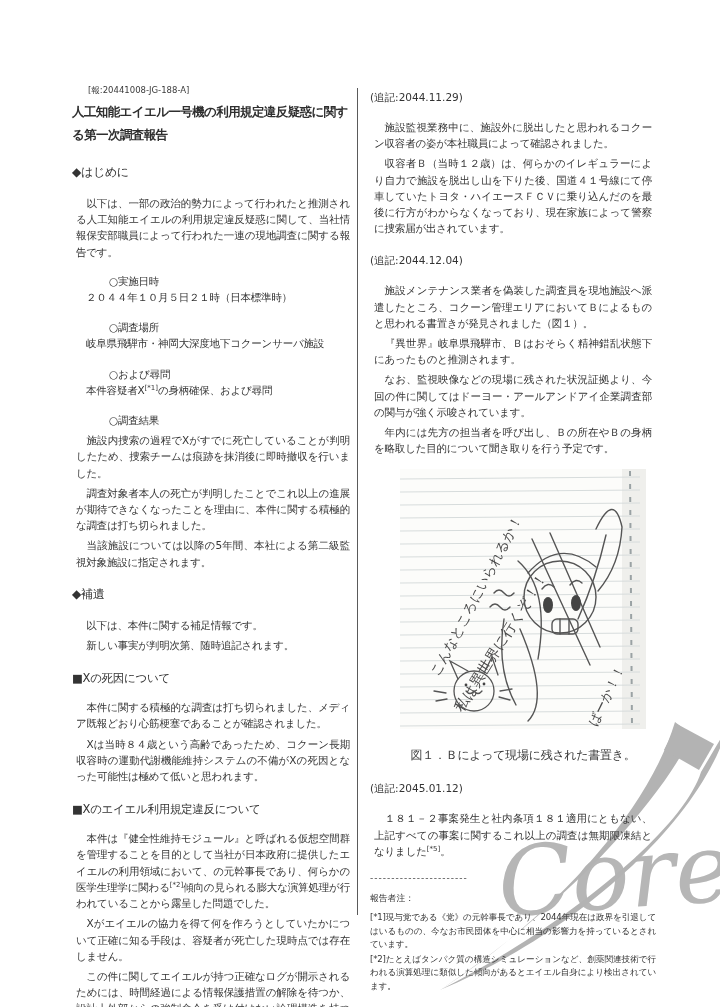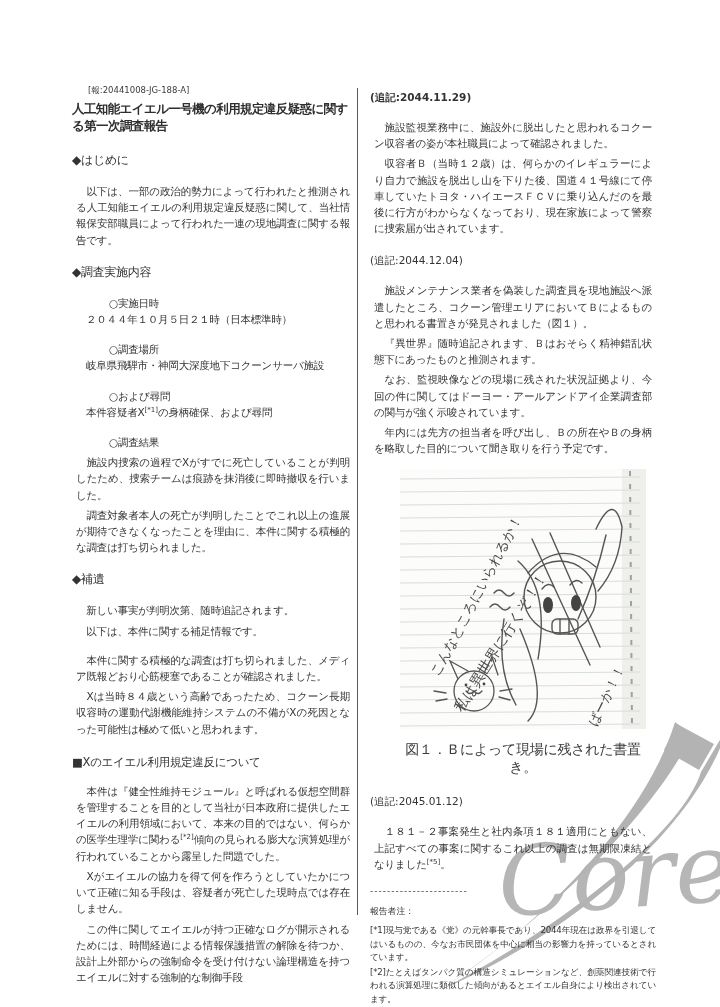--- a/index.html
+++ b/index.html
@@ -14,40 +14,40 @@
   
   .watermark{position:absolute;left:0;top:0;width:720px;height:1007px;z-index:0;pointer-events:none;}
 
   .content{position:relative;z-index:1;}
   .col{position:absolute;top:85px;}
   .col-left{left:72px;width:282px;}
   .col-right{left:370px;width:286px;}
   .divider{position:absolute;left:357px;top:88px;width:1px;height:827px;background:#5a5a5a;}
 
   .ref-tag{font-size:8.5px;letter-spacing:0;margin:0 0 3px 0;color:#3a3a3a;padding-left:16px;}
-  .doc-title{font-size:12.5px;line-height:17px;font-weight:bold;letter-spacing:-0.6px;margin:0 0 18px 0;color:#2f2f2f;}
+  .doc-title{font-size:12.5px;line-height:23px;font-weight:bold;letter-spacing:-0.6px;margin:0 0 18px 0;color:#2f2f2f;}
 
   .h-sec{font-size:12px;font-weight:normal;letter-spacing:-0.3px;margin:16px 0 14px 0;}
   .h-sub{font-size:11.5px;font-weight:normal;letter-spacing:-0.3px;margin:18px 0 13px 0;}
 
   p.body{font-size:10.5px;line-height:16.2px;letter-spacing:-0.2px;margin:4px;text-align:justify;}
   p.body + p.body{margin-top:0;}
   .block{margin-bottom:13px;}
 
   .item{margin:0 0 14px 0;}
   .item .label{font-size:10.5px;line-height:16.2px;letter-spacing:-0.2px;margin-left:37px;}
   .item .value{font-size:10.5px;line-height:16.2px;letter-spacing:-0.2px;padding-left:14px;text-align:justify;}
 
   sup.fn{font-size:7px;vertical-align:super;line-height:0;letter-spacing:0;}
 
   .date-line{font-size:10.5px;line-height:16px;margin:16px 0 14px 0;}
-  .date-line.first{margin-top:4px;font-weight:bold;}
+  .date-line.first{margin-top:4px;}
 
   .figure-wrap{margin:10px 0 0 30px;width:246px;}
-  .figure-caption{font-size:14px;text-align:center;margin-top:8px;color:#3a3a3a;letter-spacing:-0.3px;}
+  .figure-caption{font-size:12px;text-align:center;margin-top:14px;color:#3a3a3a;letter-spacing:-0.3px;}
 
   .sep{font-size:9px;letter-spacing:1px;color:#444;margin:14px 0 10px 0;}
   .notes-label{font-size:8.8px;margin:0 0 6px 0;}
   p.footnote{font-size:8.6px;line-height:13.6px;letter-spacing:-0.2px;margin:0 0 1px 0;text-align:justify;}
 </style>
 </head>
 <body>
 
 <div class="page">
 
@@ -65,75 +65,76 @@
     <div class="col col-left">
 
       <div class="ref-tag">[報:20441008-JG-188-A]</div>
       <div class="doc-title">人工知能エイエル一号機の利用規定違反疑惑に関する第一次調査報告</div>
 
       <div class="h-sec">◆はじめに</div>
       <div class="block">
         <p class="body">　以下は、一部の政治的勢力によって行われたと推測される人工知能エイエルの利用規定違反疑惑に関して、当社情報保安部職員によって行われた一連の現地調査に関する報告です。</p>
       </div>
 
-      <div class="h-sec">◆調査実施内容</div>
 
       <div class="item">
         <div class="label">○実施日時</div>
         <div class="value">２０４４年１０月５日２１時（日本標準時）</div>
       </div>
 
       <div class="item">
         <div class="label">○調査場所</div>
         <div class="value">岐阜県飛騨市・神岡大深度地下コクーンサーバ施設</div>
       </div>
 
       <div class="item">
         <div class="label">○および尋問</div>
         <div class="value"><span>本件容疑者X</span><sup class="fn">[*1]</sup><span>の身柄確保、および尋問</span></div>
       </div>
 
       <div class="item">
         <div class="label">○調査結果</div>
         <p class="body">　施設内捜索の過程でXがすでに死亡していることが判明したため、捜索チームは痕跡を抹消後に即時撤収を行いました。</p>
         <p class="body">　調査対象者本人の死亡が判明したことでこれ以上の進展が期待できなくなったことを理由に、本件に関する積極的な調査は打ち切られました。</p>
+        <p class="body">　当該施設については以降の5年間、本社による第二級監視対象施設に指定されます。</p>
       </div>
 
       <div class="h-sec">◆補遺</div>
       <div class="block">
+        <p class="body">　以下は、本件に関する補足情報です。</p>
         <p class="body">　新しい事実が判明次第、随時追記されます。</p>
-        <p class="body">　以下は、本件に関する補足情報です。</p>
-      </div>
-
+      </div>
+
+      <div class="h-sub">■Xの死因について</div>
       <div class="block">
         <p class="body">　本件に関する積極的な調査は打ち切られました、メディア既報どおり心筋梗塞であることが確認されました。</p>
         <p class="body">　Xは当時８４歳という高齢であったため、コクーン長期収容時の運動代謝機能維持システムの不備がXの死因となった可能性は極めて低いと思われます。</p>
       </div>
 
       <div class="h-sub">■Xのエイエル利用規定違反について</div>
       <div class="block">
-        <p class="body"><span>　本件は『健全性維持モジュール』と呼ばれる仮想空間群を管理することを目的として当社が日本政府に提供したエイエルの利用領域において、本来の目的ではない、何らかの医学生理学に関わる</span><sup class="fn">[*2]</sup><span>傾向の見られる膨大な演算処理が行われていることから露呈した問題でした。</span></p>
+        <p class="body"><span>　本件は『健全性維持モジュール』と呼ばれる仮想空間群を管理することを目的として当社が日本政府に提供したエイエルの利用領域において、の元幹事長であり、何らかの医学生理学に関わる</span><sup class="fn">[*2]</sup><span>傾向の見られる膨大な演算処理が行われていることから露呈した問題でした。</span></p>
         <p class="body">　Xがエイエルの協力を得て何を作ろうとしていたかについて正確に知る手段は、容疑者が死亡した現時点では存在しません。</p>
         <p class="body"><span>　この件に関してエイエルが持つ正確なログが開示されるためには、時間経過による情報保護措置の解除を待つか、設計上外部からの強制命令を受け付けない論理構造を持つエイエルに対する強制的な制御手段</span></p>
       </div>
 
     </div>
 
     <div class="col col-right">
 
       <div class="date-line first">(追記:2044.11.29)</div>
       <div class="block">
         <p class="body">　施設監視業務中に、施設外に脱出したと思われるコクーン収容者の姿が本社職員によって確認されました。</p>
         <p class="body">　収容者Ｂ（当時１２歳）は、何らかのイレギュラーにより自力で施設を脱出し山を下りた後、国道４１号線にて停車していたトヨタ・ハイエースＦＣＶに乗り込んだのを最後に行方がわからなくなっており、現在家族によって警察に捜索届が出されています。</p>
       </div>
 
       <div class="date-line">(追記:2044.12.04)</div>
       <div class="block">
         <p class="body">　施設メンテナンス業者を偽装した調査員を現地施設へ派遣したところ、コクーン管理エリアにおいてＢによるものと思われる書置きが発見されました（図１）。</p>
-        <p class="body">　『異世界』随時追記されます、Ｂはおそらく精神錯乱状態下にあったものと推測されます。</p>
+        <p class="body">　『異世界』岐阜県飛騨市、Ｂはおそらく精神錯乱状態下にあったものと推測されます。</p>
         <p class="body">　なお、監視映像などの現場に残された状況証拠より、今回の件に関してはドーヨー・アールアンドアイ企業調査部の関与が強く示唆されています。</p>
         <p class="body">　年内には先方の担当者を呼び出し、Ｂの所在やＢの身柄を略取した目的について聞き取りを行う予定です。</p>
       </div>
 
       <div class="figure-wrap">
         <svg width="246" height="260" viewBox="0 0 246 260" xmlns="http://www.w3.org/2000/svg">
           <rect x="0" y="0" width="246" height="260" fill="#fcfcfa"></rect>
           <rect x="222" y="0" width="24" height="260" fill="#efefec"></rect>
 
           <g stroke="#d7dcdc" stroke-width="1">

